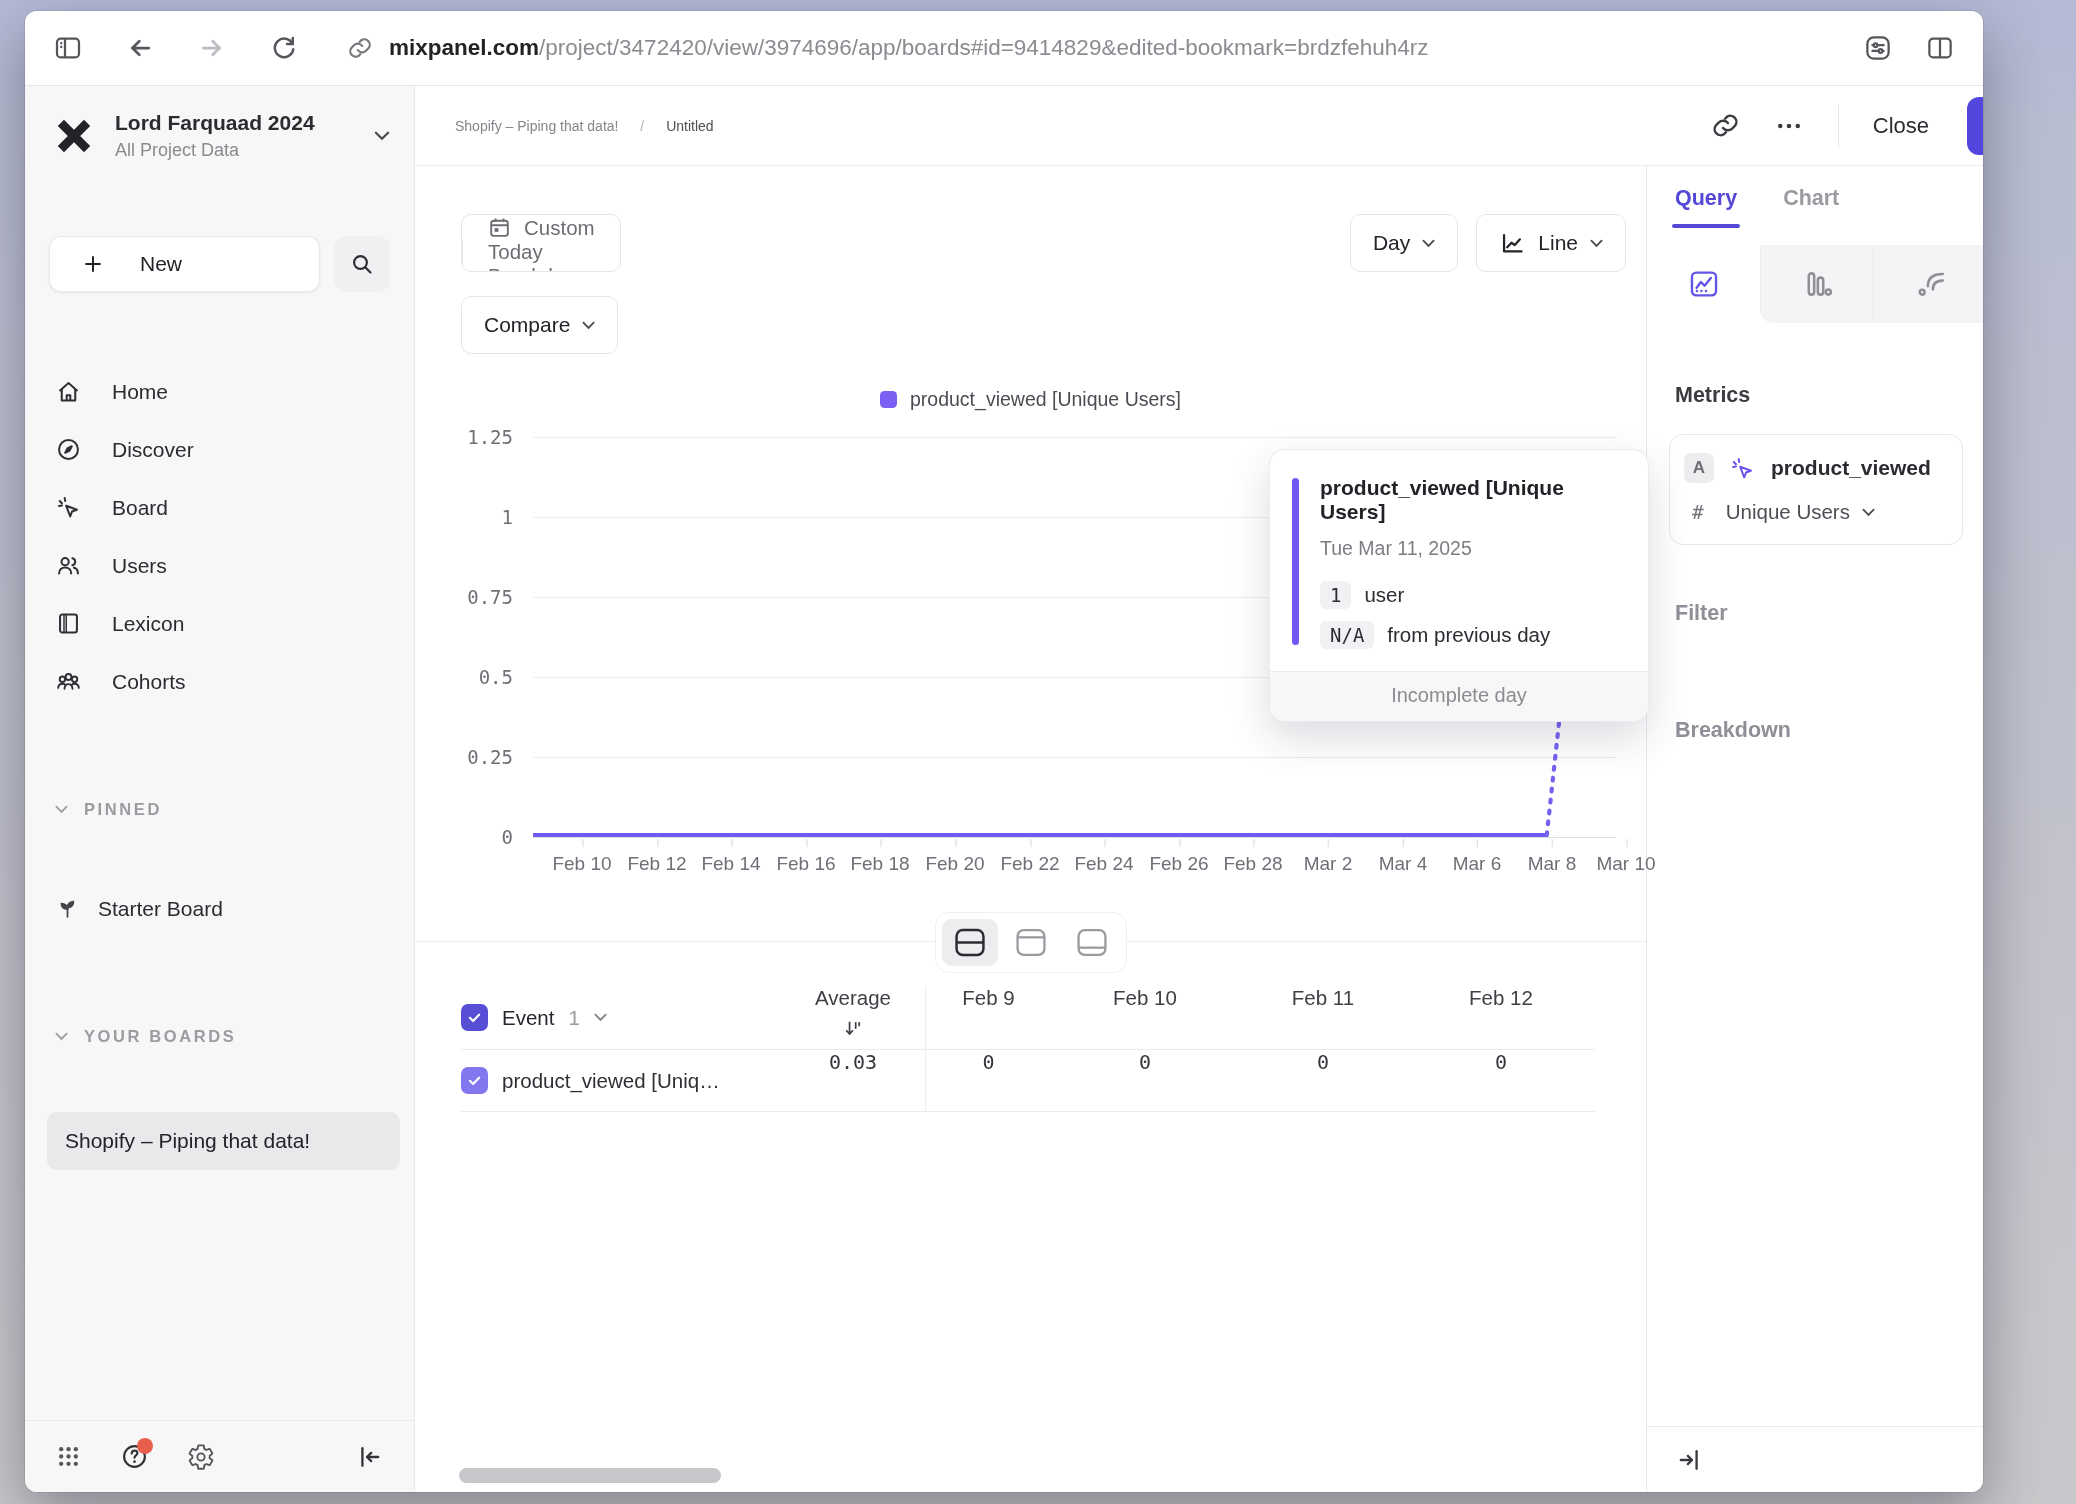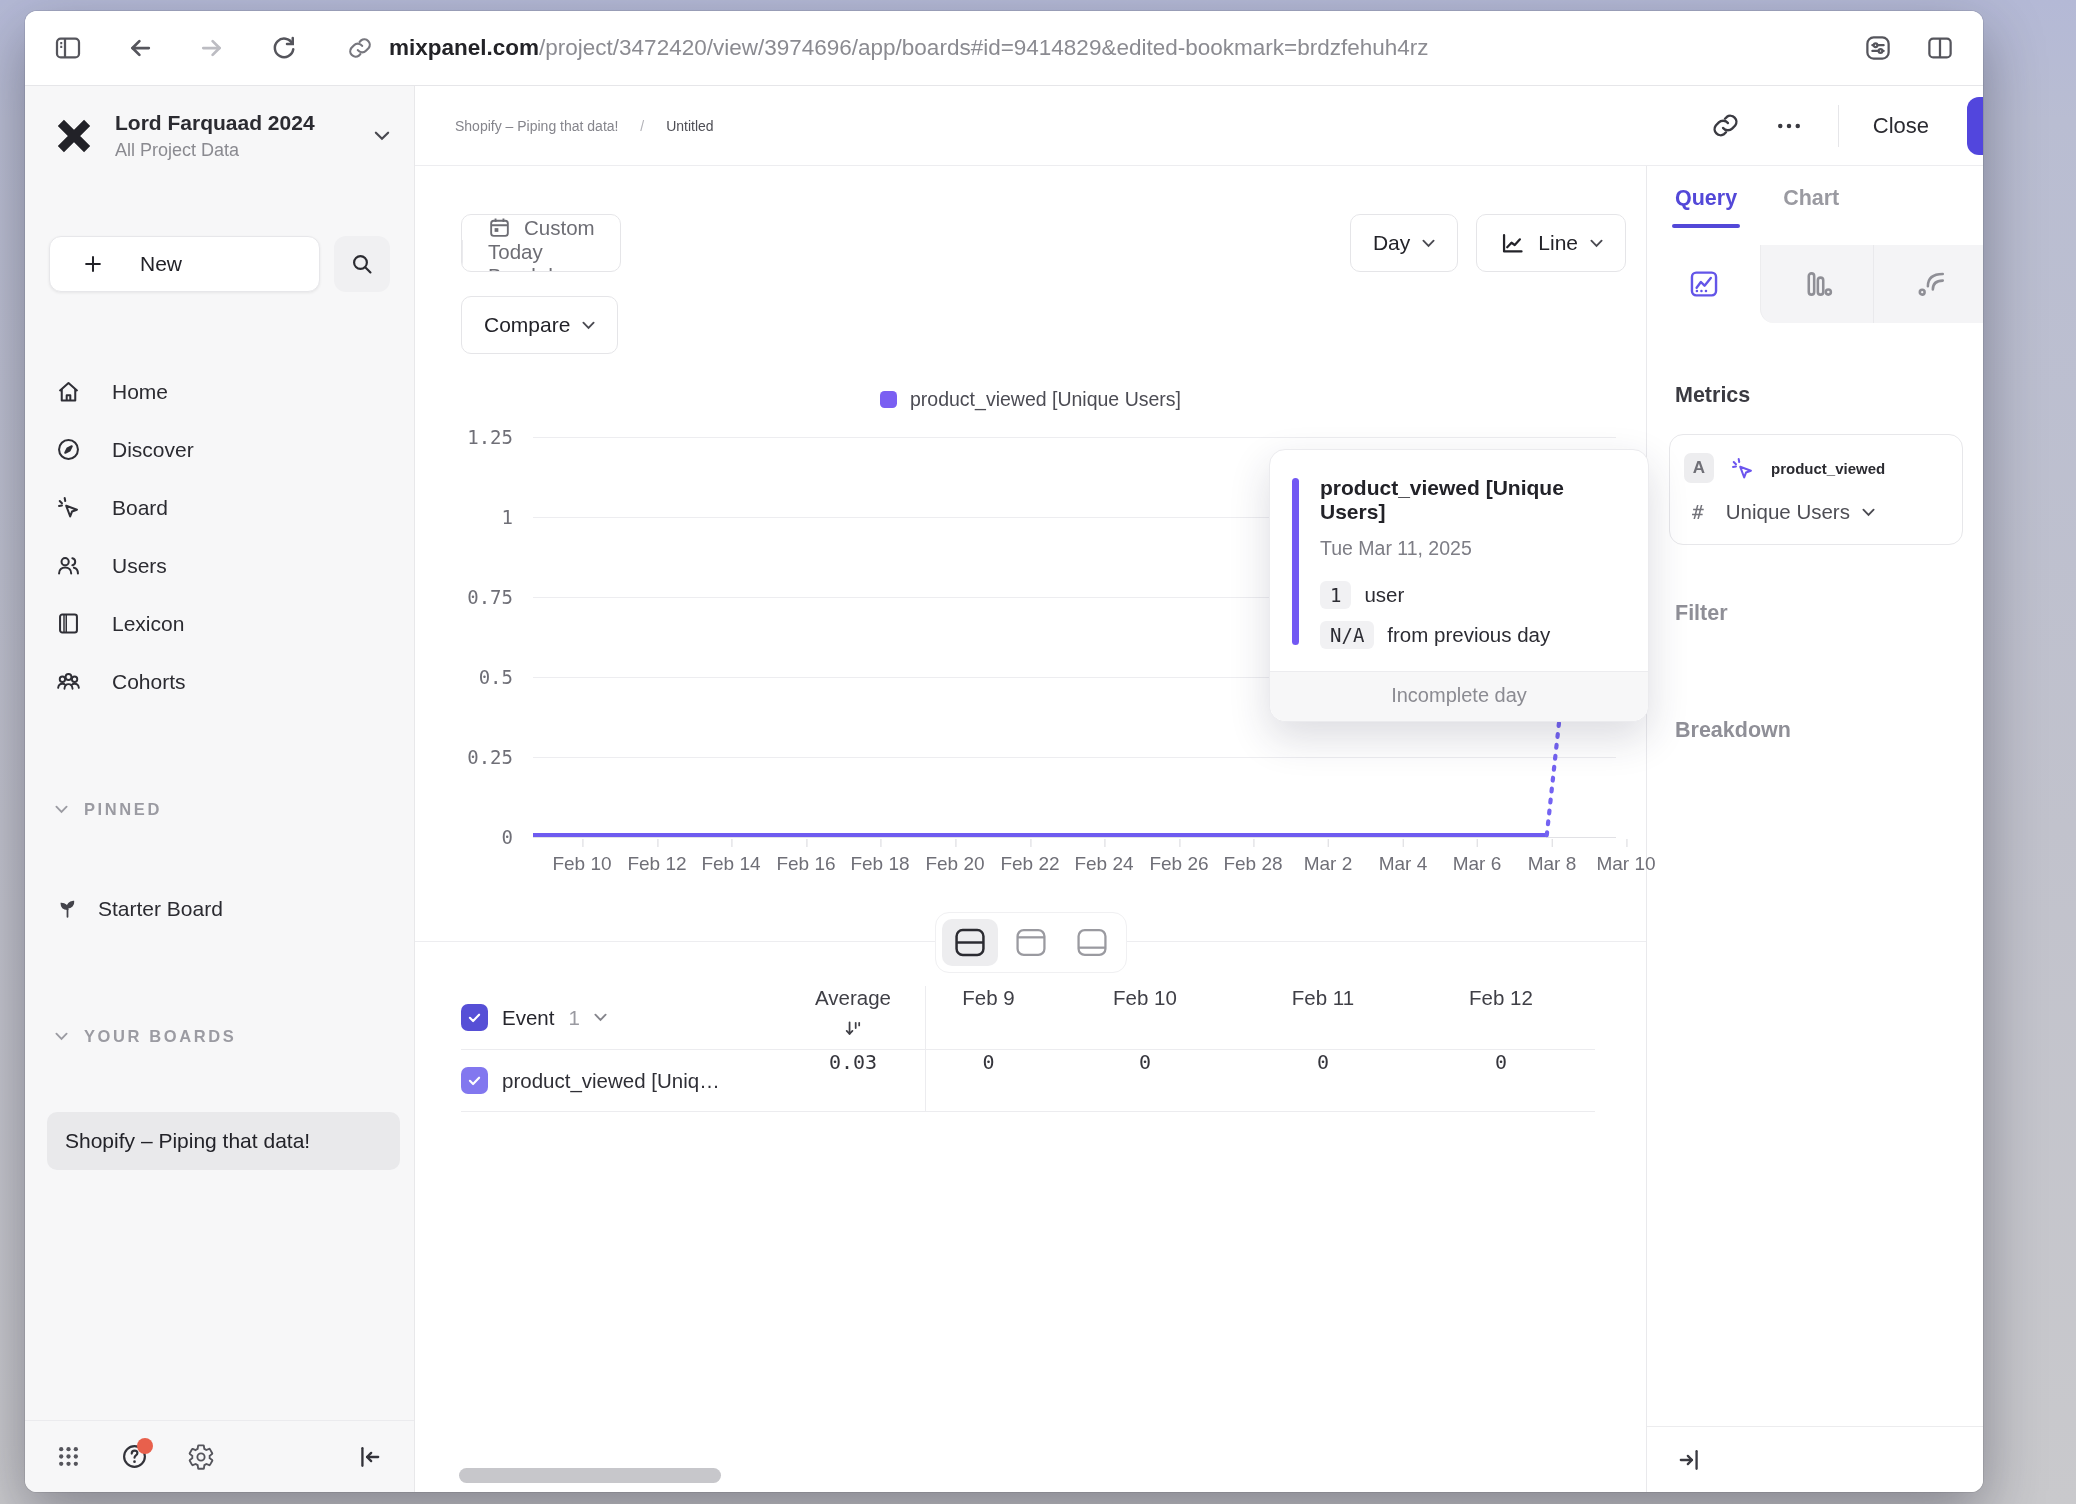--- a/index.html
+++ b/index.html
@@ -175,21 +175,21 @@
   .itab.gray + .itab.gray { border-left:1px solid #e9e9ec; }
 
   .p-head { margin:60px 0 0 28px; font-size:21.5px; font-weight:700; color:#3b3b42; }
   .p-head.muted { color:#8f8f97; }
   .metric-card { margin:26px 20px 0 22px; border:1.5px solid #e7e7ea; border-radius:14px;
     padding:18px 14px 20px 14px; }
   .mc-line1 { display:flex; align-items:center; gap:15px; }
   .achip { width:30px; height:30px; border-radius:7px; background:#ededef; color:#6f6f76;
     font-size:17px; font-weight:600; display:flex; align-items:center; justify-content:center; }
   .mc-ic { color:#6c55ee; display:flex; }
-  .mc-name { font-size:15px; font-weight:600; color:#2b2b31; }
+  .mc-name { font-size:21px; font-weight:600; color:#2b2b31; }
   .mc-line2 { margin-top:17px; display:flex; align-items:center; gap:22px; padding-left:8px; }
   .mc-hash { font-size:19.5px; color:#74747b; font-family:"DejaVu Sans Mono",monospace; }
   .mc-agg { font-size:20.5px; color:#4e4e55; font-weight:500; display:flex; align-items:center; gap:12px; }
   .p-footer { margin-top:auto; border-top:1px solid #ececee; height:66px; display:flex;
     align-items:center; padding-left:28px; color:#3a3a41; }
 </style>
 </head>
 <body>
 
 <div class="desktop">

